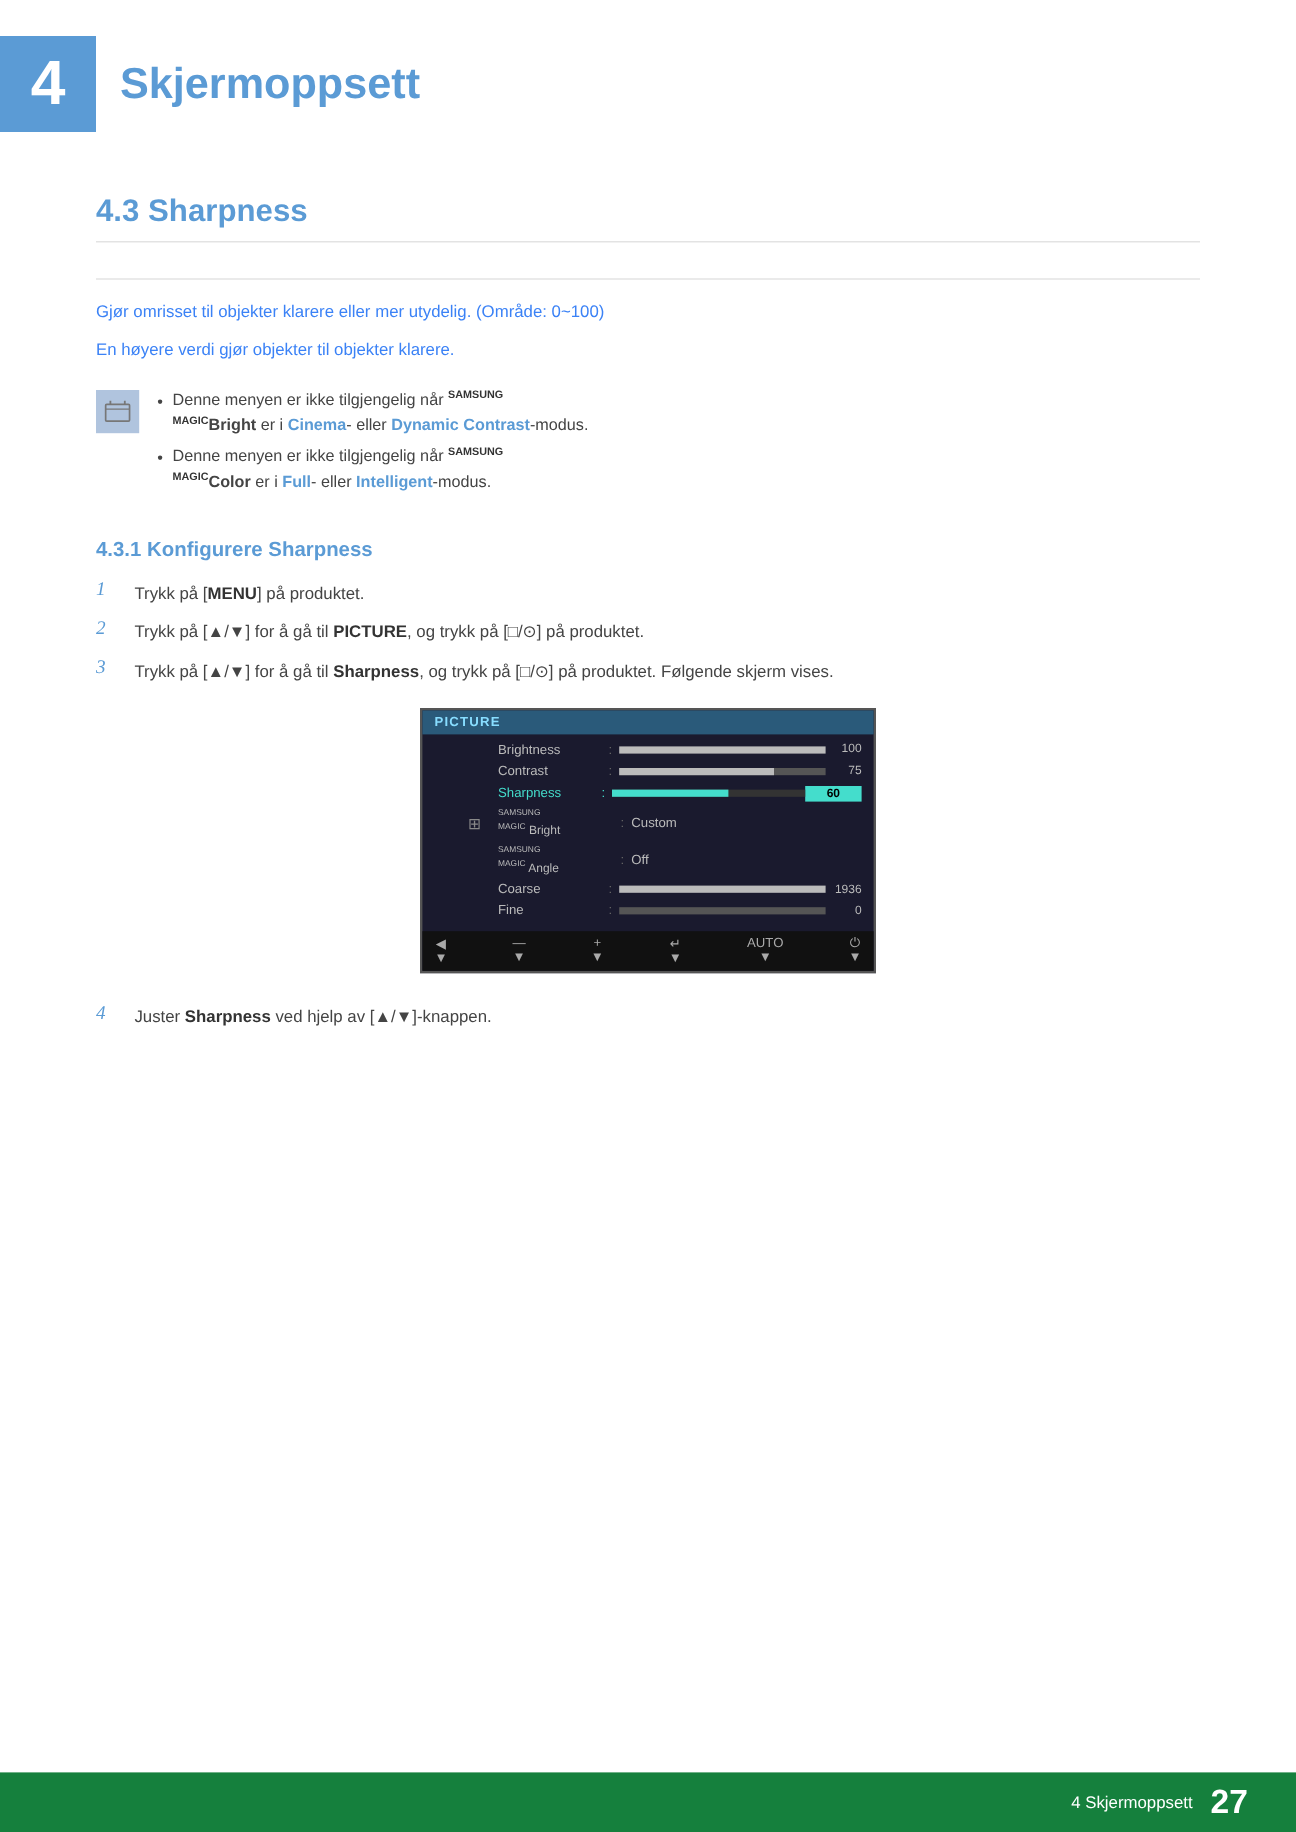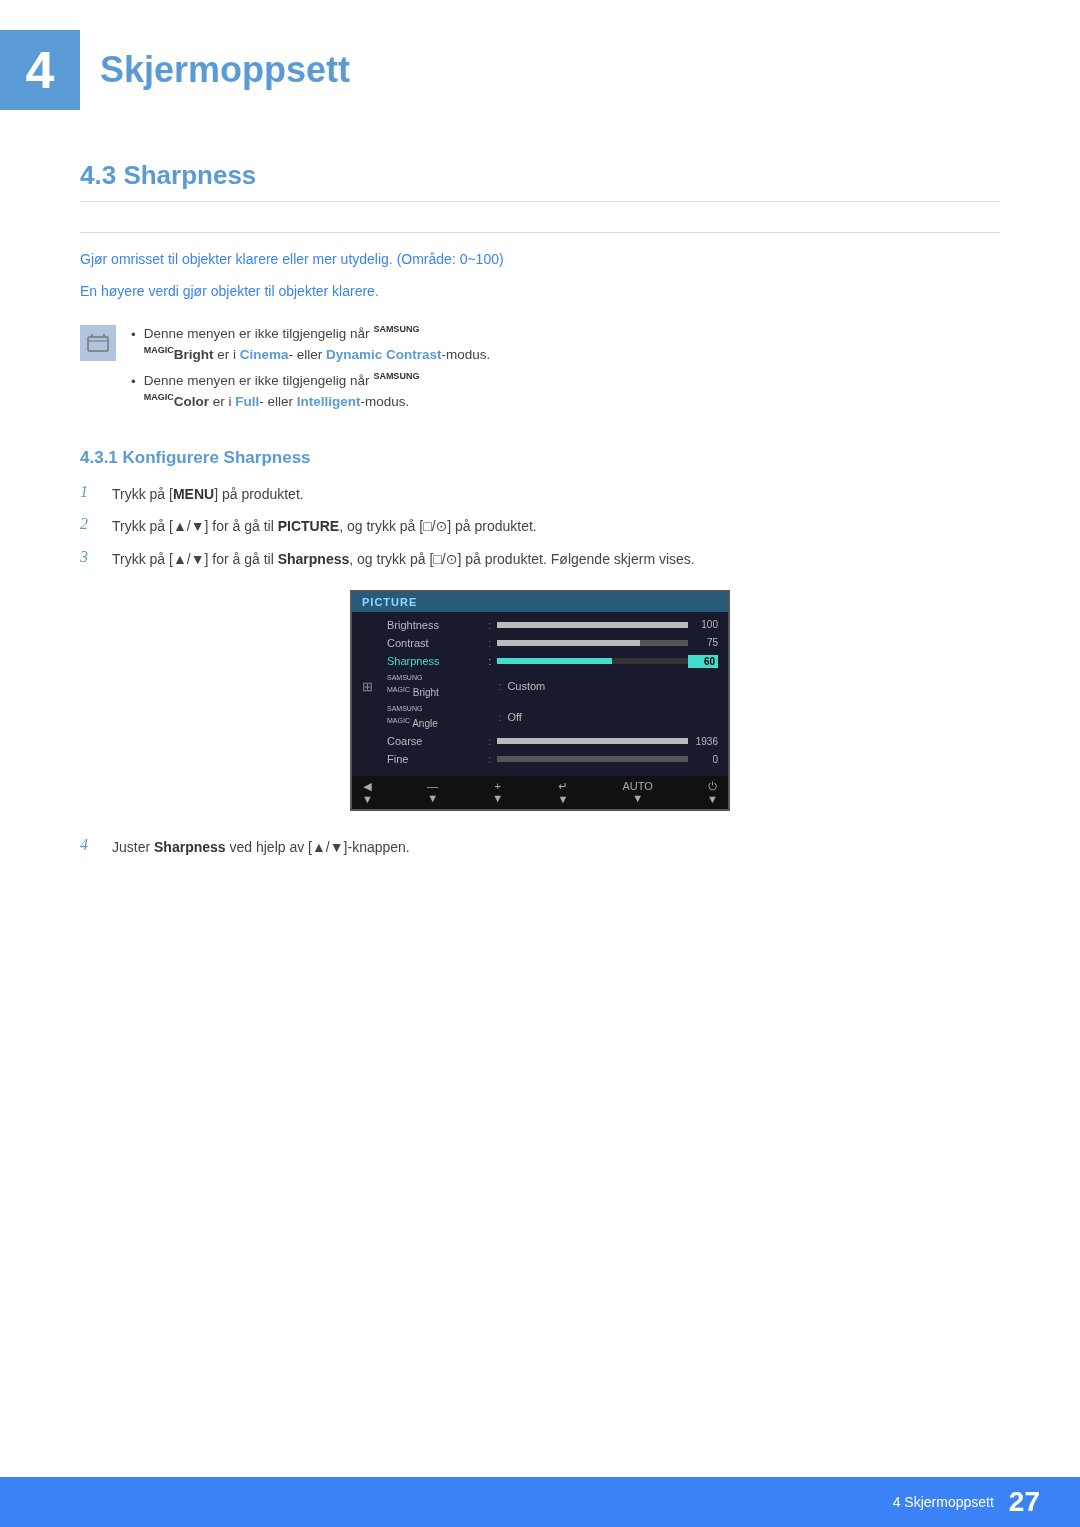--- a/index.html
+++ b/index.html
@@ -192,20 +192,21 @@
       padding: 4px 0;
     }
 
     .menu-row {
       display: flex;
       align-items: center;
       padding: 3px 10px 3px 35px;
       color: #bbb;
       font-size: 11px;
       position: relative;
+      margin-left: 28px;
     }
 
     .menu-row.selected {
       color: #44ddcc;
     }
 
     .menu-label {
       flex: 1;
       font-size: 11px;
     }
@@ -241,21 +242,21 @@
     .menu-value {
       color: #bbb;
       font-size: 10px;
       min-width: 30px;
       text-align: right;
     }
 
     .menu-value.highlighted {
       background: #44ddcc;
       color: #000;
-      padding: 1px 3px;
+      padding: 1px 18px;
       font-weight: bold;
     }
 
     .menu-text-value {
       flex: 2;
       color: #bbb;
       font-size: 11px;
     }
 
     .menu-icon-col {
@@ -279,21 +280,21 @@
       text-align: center;
     }
 
     
     .footer {
       position: absolute;
       bottom: 0;
       left: 0;
       right: 0;
       height: 50px;
-      background: #3b82f6;
+      background: #15803d;
       display: flex;
       align-items: center;
       justify-content: flex-end;
       padding: 0 40px;
       gap: 15px;
     }
 
     .footer-text {
       color: #ffffff;
       font-size: 14px;

